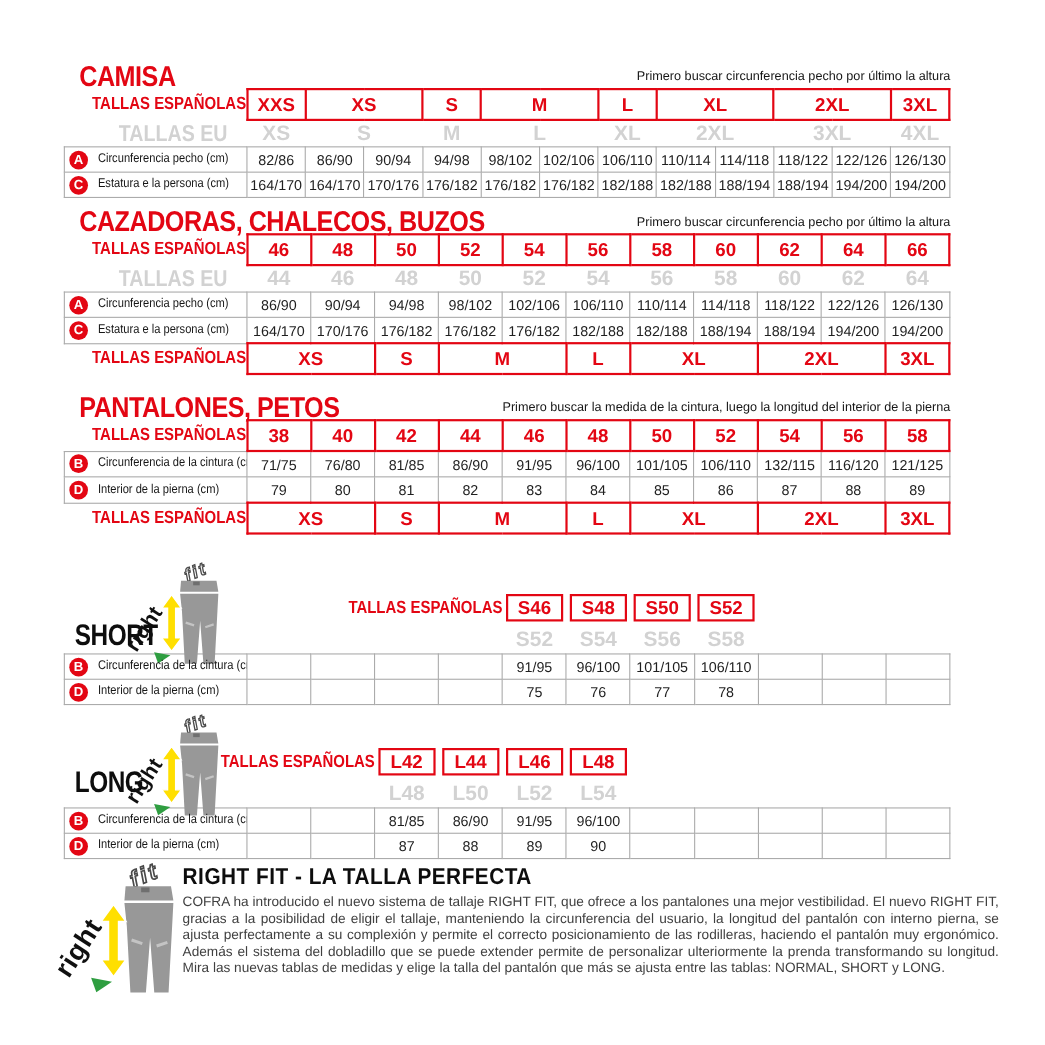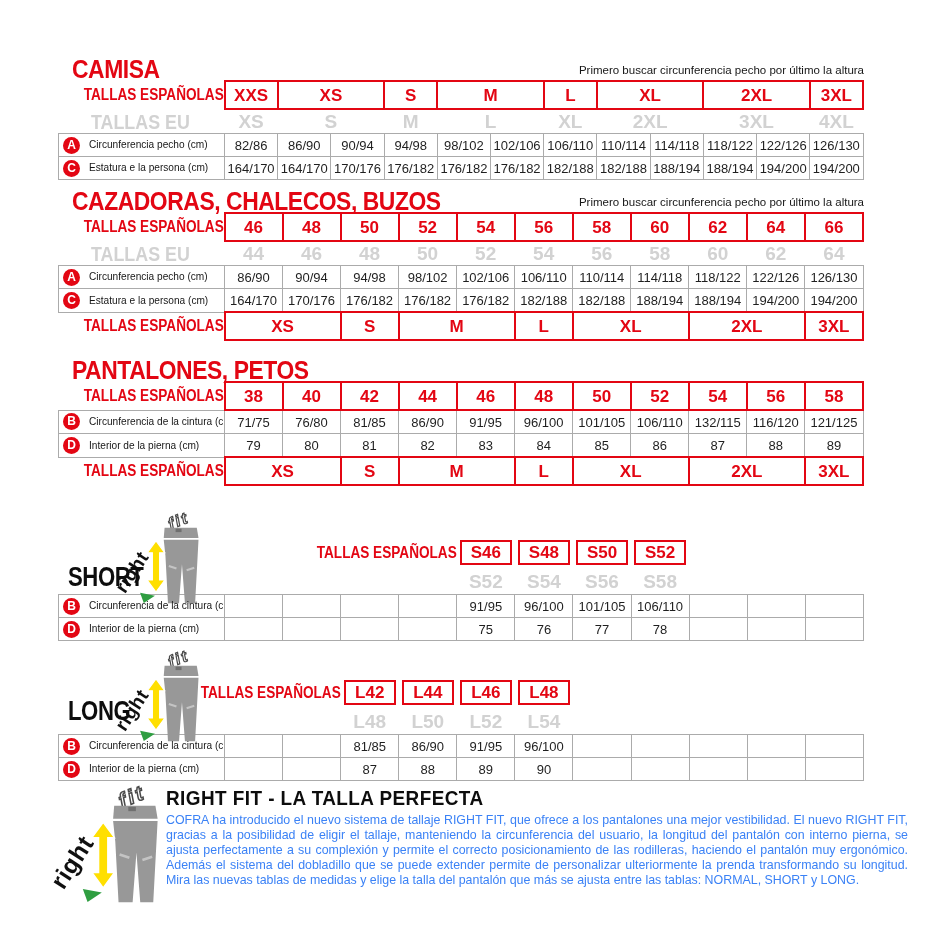--- a/index.html
+++ b/index.html
@@ -24,21 +24,21 @@
   table.sz{border-collapse:collapse;table-layout:fixed;margin-left:58px;width:806px;}
   table.sz td{vertical-align:middle;line-height:1;padding:0;overflow:hidden;}
   col.lab{width:166px;}
 
   tr.strip td{height:26px;}
   tr.strip td.szc{border:2px solid var(--red);color:var(--red);font-weight:bold;font-size:17px;text-align:center;}
   tr.strip td.lbl-es{border:none;text-align:right;padding-right:6px;}
   .es-text{display:inline-block;transform:scaleX(0.85);transform-origin:right center;white-space:nowrap;
     color:var(--red);font-weight:bold;font-size:16px;}
   tr.eu td{height:23px;border:none;color:var(--gray-sz);font-weight:bold;font-size:19px;text-align:center;}
-  tr.eu td.eu-lbl{text-align:center;padding-left:16px;}
+  tr.eu td.eu-lbl{text-align:right;padding-left:16px;}
   .eu-text{display:inline-block;transform:scaleX(0.85);transform-origin:left center;white-space:nowrap;
     color:var(--gray-sz);font-weight:bold;font-size:21px;}
   tr.data td{height:22px;border:1px solid var(--bd);font-size:13px;text-align:center;color:#1f1f1f;background:#fff;}
   td.rowlbl{text-align:left !important;padding-left:4px !important;white-space:nowrap;}
   .circle{display:inline-block;width:17px;height:17px;border-radius:50%;background:var(--red);color:#fff;
     font-size:12px;font-weight:bold;line-height:17px;text-align:center;vertical-align:middle;margin-right:5px;}
   .rlabel{display:inline-block;transform:scaleX(0.88);transform-origin:left center;white-space:nowrap;
     font-size:11.5px;color:#161616;vertical-align:middle;}
 
   
@@ -58,21 +58,21 @@
     font-size:19px;font-weight:bold;color:#101010;letter-spacing:0.5px;white-space:nowrap;}
   .rf-fit{position:absolute;left:52px;top:-2px;transform:rotate(-22deg);font-size:16px;font-weight:bold;
     font-style:italic;color:#fff;-webkit-text-stroke:1.2px #4a4a4a;letter-spacing:2px;}
   .rf-pants{position:absolute;left:40px;top:13px;width:46px;height:78px;}
   .rf-arrow{position:absolute;left:29px;top:26px;width:22px;height:56px;}
   .rf-green{position:absolute;left:23px;top:77px;width:17px;height:13px;}
   .rf-logo.big{transform:scale(1.28);transform-origin:top left;}
 
   .rf-heading{position:absolute;left:166px;top:0;font-size:21px;font-weight:bold;color:#0d0d0d;
     transform:scaleX(0.9);transform-origin:left center;letter-spacing:0.5px;white-space:nowrap;}
-  .rf-body{position:absolute;left:166px;top:27px;width:742px;font-size:12.4px;line-height:1.2;color:#3b82f6;
+  .rf-body{position:absolute;left:166px;top:27px;width:742px;font-size:12.4px;line-height:1.2;color:#404040;
     text-align:justify;}
 </style>
 </head>
 <body>
 
 <div id="canvas">
 
   <div class="section" style="top:56px;">
     <div class="sec-head">
       <span class="sec-title">CAMISA</span>
@@ -250,20 +250,21 @@
             <td class="szc" colspan="2">2XL</td>
             <td class="szc">3XL</td>
       </tr>
     </tbody>
       </table>
   </div>
 
   <div class="section" style="top:357px;">
     <div class="sec-head">
       <span class="sec-title">PANTALONES, PETOS</span>
+      <span class="note">Primero buscar la medida de la cintura, luego la longitud del interior de la pierna</span>
     </div>
     <table class="sz">
       <colgroup>
           <col class="lab">
           <col>
           <col>
           <col>
           <col>
           <col>
           <col>

